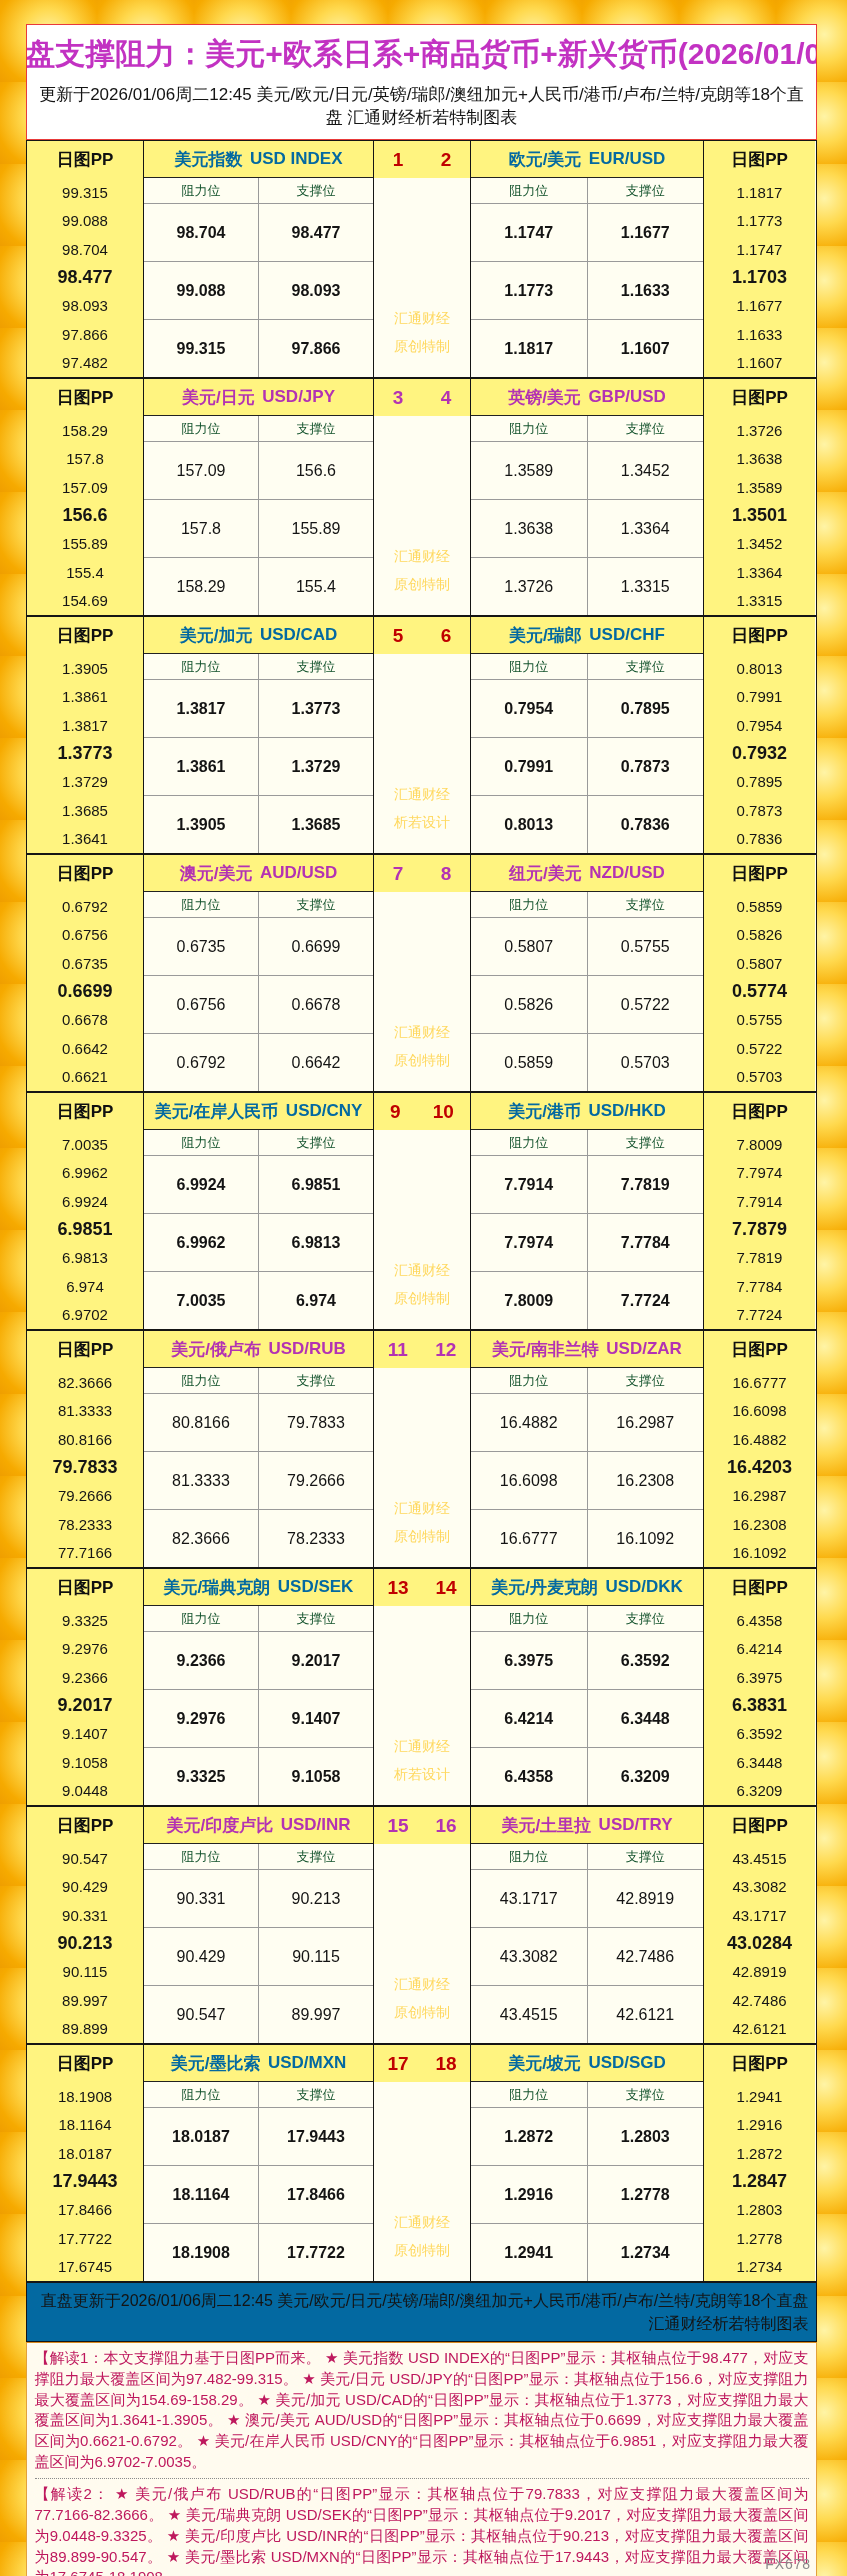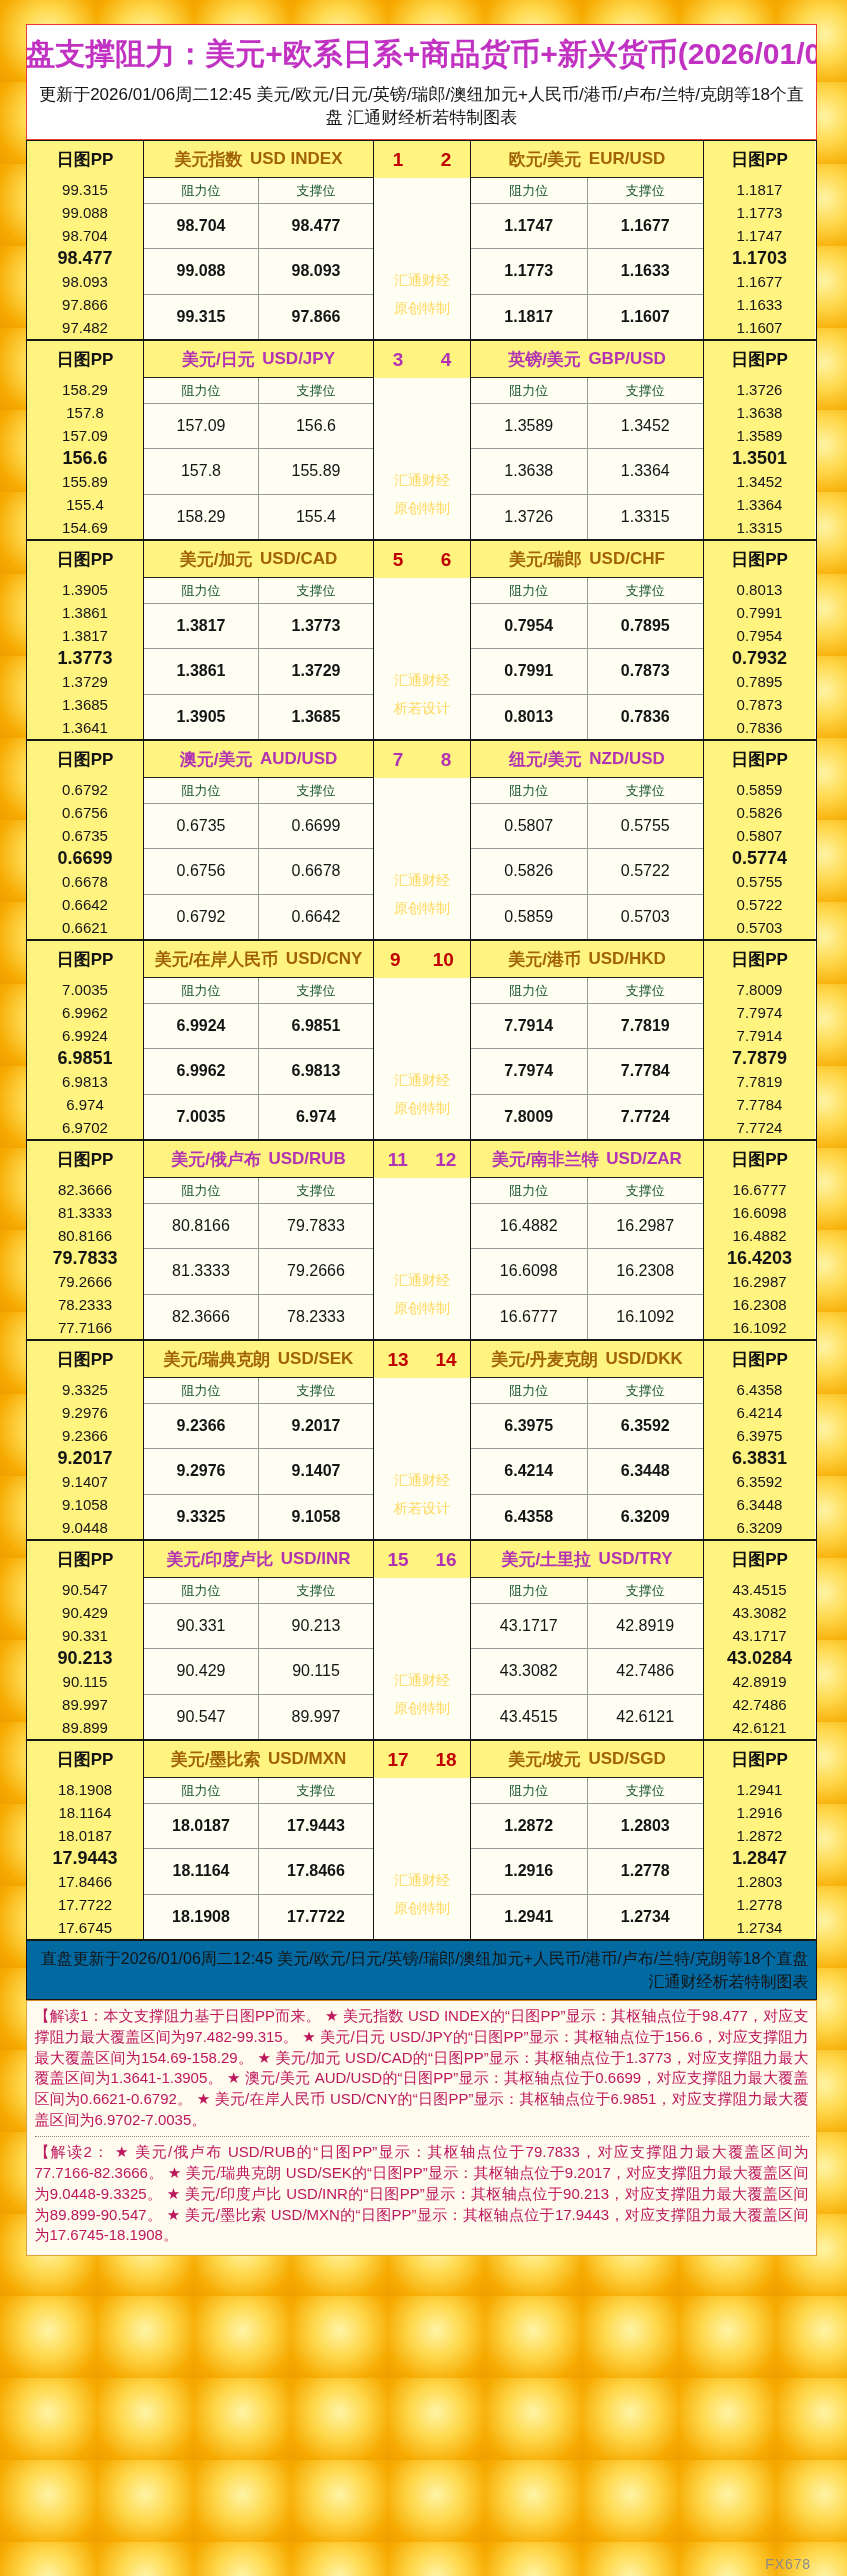--- a/index.html
+++ b/index.html
@@ -30,40 +30,40 @@
   .subtitle {
     color: #141414; font-size: 17px; line-height: 1.35;
     text-align: center; margin-top: 8.4px; padding: 0 10px;
   }
 
   
   .blocks { border: 1.9px solid #151515; border-bottom: none; background: #FFFEF2; }
   .block {
     display: grid;
     grid-template-columns: 117px 230px 97px 233px 111px;
-    height: 200px;
+    height: 238px;
     border-bottom: 2.8px solid #151515;
   }
   .block > div { border-right: 1.9px solid #151515; }
   .block > div:last-child { border-right: none; }
 
   
   .ppcol { background: #FFF480; display: flex; flex-direction: column; }
   .pph { height: 37px; display: flex; align-items: center; justify-content: center;
          font-weight: bold; font-size: 17px; color: #101010; }
   .ppv { flex: 1; display: flex; align-items: center; justify-content: center;
          font-size: 15px; color: #151515; }
   .ppv.pivot { font-size: 18px; font-weight: bold; }
 
   
   .pair { display: flex; flex-direction: column; }
   .ptitle { height: 37px; background: #FFF480; display: flex; align-items: center;
             justify-content: center; gap: 7.5px; font-weight: bold; font-size: 17px;
             border-bottom: 1.9px solid #222; }
-  .ptitle.red  { color: #a16207; }
+  .ptitle.red  { color: #0369a1; }
   .ptitle.purple { color: #B332B3; }
   .prow { display: flex; background: #FFFEF2; }
   .prow .pcell { flex: 1; display: flex; align-items: center; justify-content: center; }
   .prow .pcell:first-child { border-right: 0.9px solid #9a9a9a; }
   .phead { height: 26px; border-bottom: 0.9px solid #9a9a9a; }
   .phead .pcell { font-size: 13px; color: #14532d; }
   .pdata { flex: 1; border-bottom: 0.9px solid #9a9a9a; }
   .pdata:last-child { border-bottom: none; }
   .pdata .pcell { font-size: 16px; color: #141414; }
   .block.red .pdata .pcell { font-weight: bold; }

